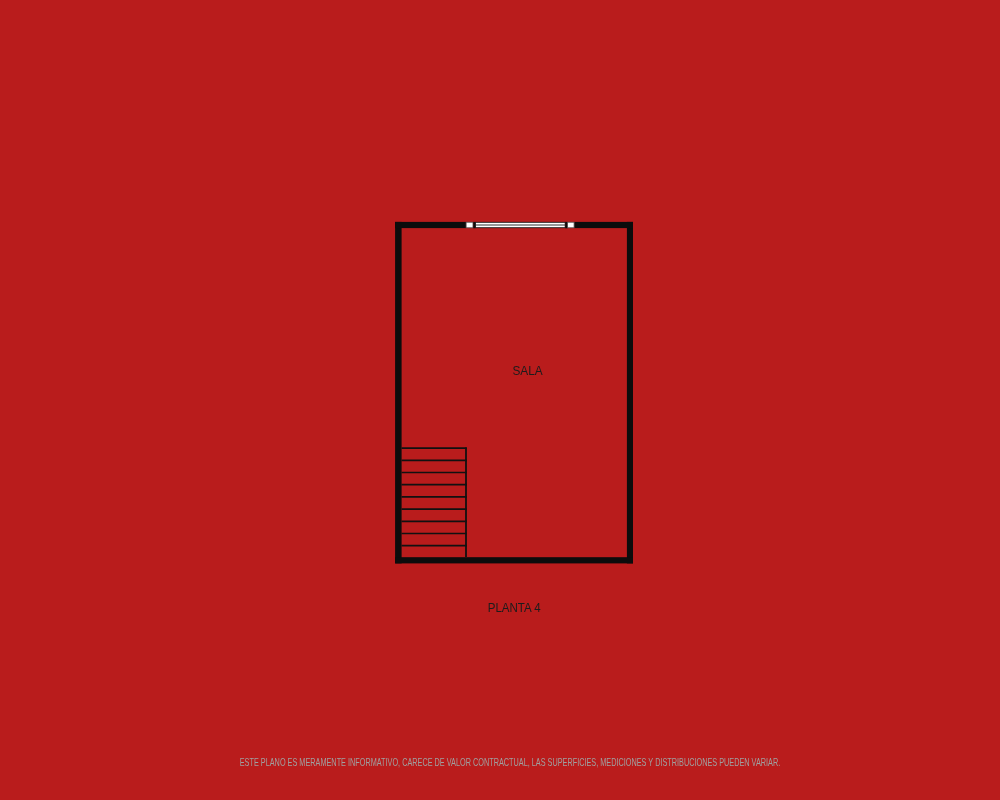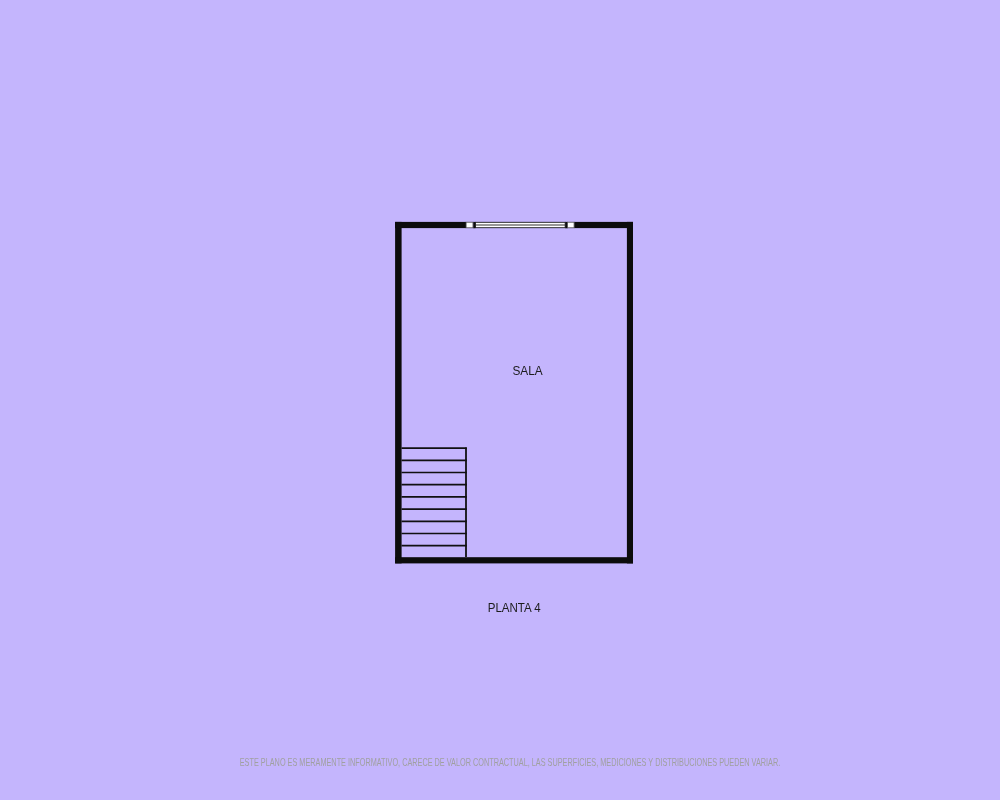--- a/index.html
+++ b/index.html
@@ -1,16 +1,16 @@
 <!DOCTYPE html>
 <html><head>
 <meta charset="utf-8">
 <style>
   html,body{margin:0;padding:0;background:#ffffff;}
-  #page{position:relative;width:1000px;height:800px;background:#c4b5fd;overflow:hidden;
+  #page{position:relative;width:1000px;height:800px;background:#b91c1c;overflow:hidden;
         font-family:"Liberation Sans", sans-serif;}
   svg{position:absolute;left:0;top:0;}
 </style>
 </head>
 <body>
 <div id="page">
 <svg width="1000" height="800" viewBox="0 0 1000 800">
 
   <g>
 

